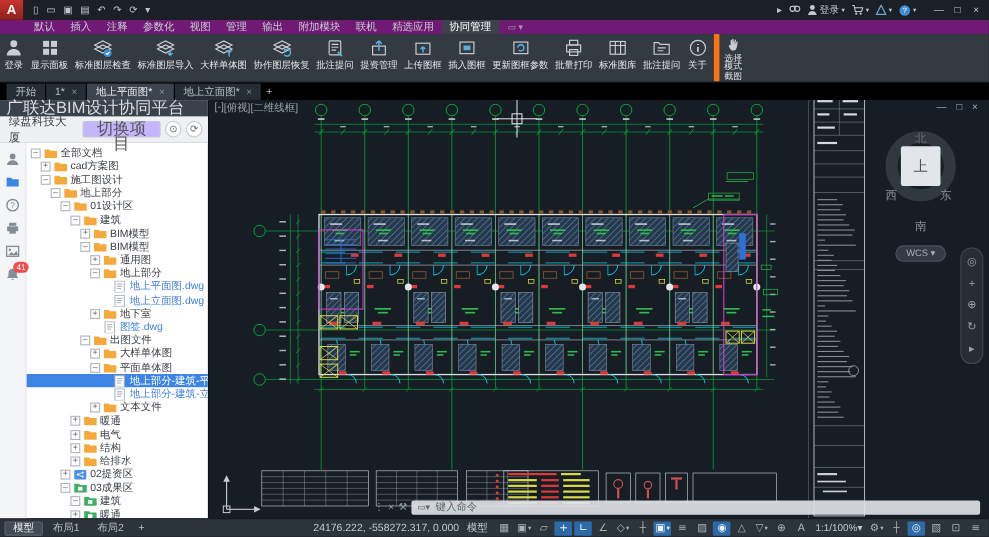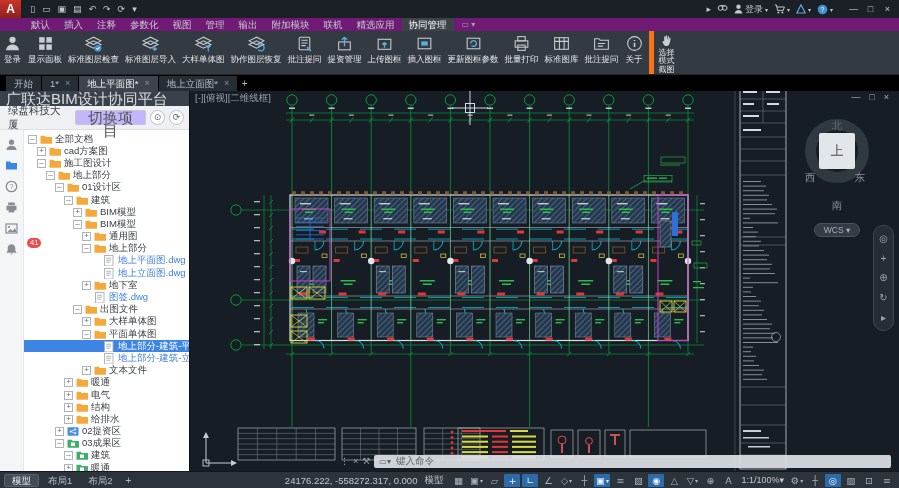--- a/index.html
+++ b/index.html
@@ -58,21 +58,21 @@
   .switchbtn{margin-left:auto;font-size:15px;height:15px;line-height:13px;padding:0 5px;background:#c4b5fd;
     border:1px solid #c5c9cf;border-radius:2px;color:#555;}
   .roundbtn{width:15px;height:15px;border:1px solid #c5c9cf;border-radius:50%;background:#fff;color:#667;
     font-size:9px;line-height:13px;text-align:center;}
   .lp-body{flex:1;display:flex;min-height:0;}
   .rail{width:24px;background:#f4f5f7;border-right:1px solid #e4e7eb;display:flex;flex-direction:column;
     align-items:center;padding-top:8px;gap:8px;flex:none;}
   .rail .ric{position:relative;color:#868d94;width:13px;height:13px;}
   .rail .ric.active{color:#3d85e4;}
   .rail svg{display:block;}
-  .badge{position:absolute;top:-5px;left:22px;background:#f24b4b;color:#fff;font-size:7.5px;height:10px;
+  .badge{position:absolute;top:-5px;left:7px;background:#f24b4b;color:#fff;font-size:7.5px;height:10px;
     line-height:10px;border-radius:5px;padding:0 3px;white-space:nowrap;}
   .tree{flex:1;padding-top:3px;overflow:hidden;}
   .trow{display:flex;align-items:center;height:12.2px;font-size:9.5px;color:#3c4147;white-space:nowrap;}
   .trow .lbl{margin-left:3px;}
   .trow.link .lbl{color:#3f7fe0;}
   .trow.selected{background:#3d85e4;}
   .trow.selected .lbl{color:#fff;}
   .toggle{width:9px;height:9px;border:1px solid #aeb4bb;background:#fff;font-size:8px;line-height:6px;
     text-align:center;color:#666;flex:none;}
   .ticon{flex:none;margin-left:3px;display:flex;}

